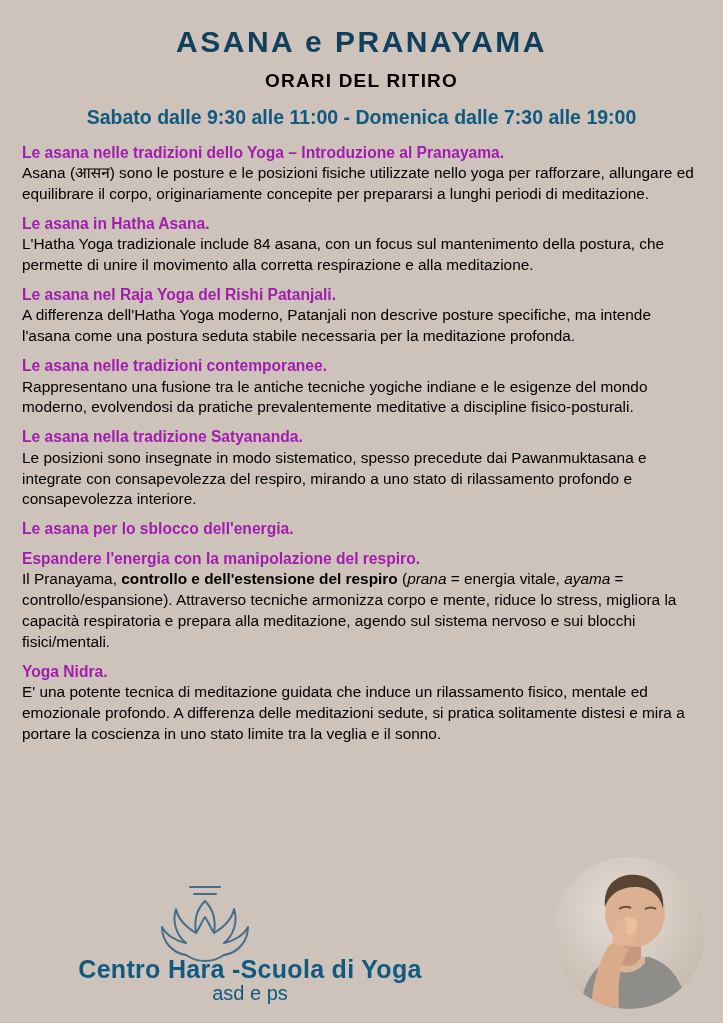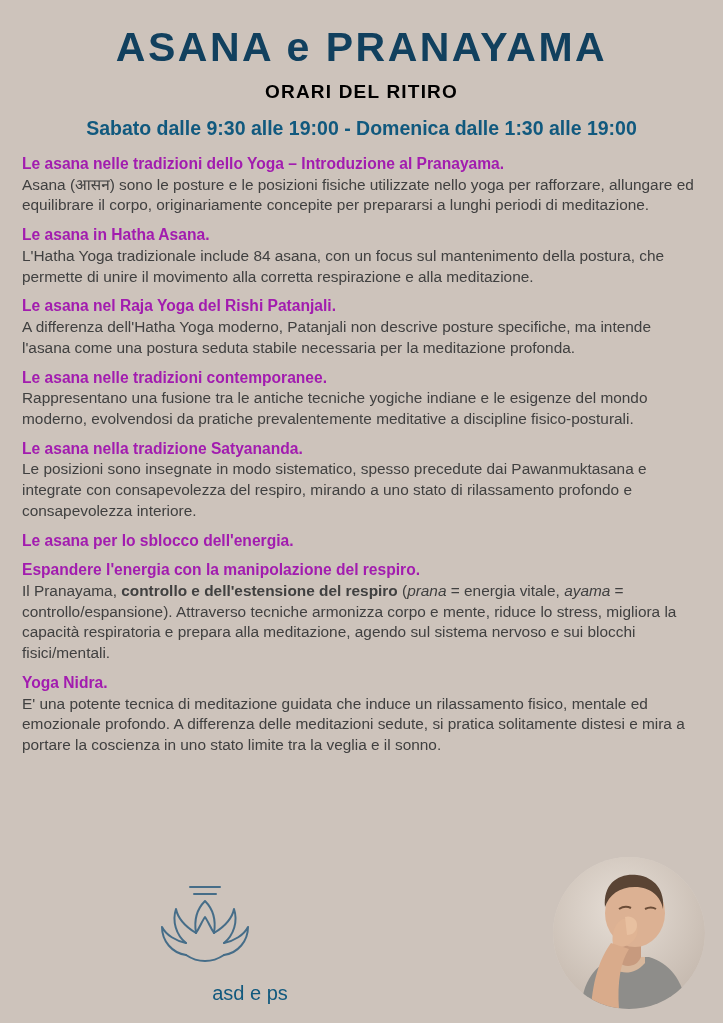--- a/index.html
+++ b/index.html
@@ -17,21 +17,21 @@
   }
   .page {
     position: relative;
     width: 723px;
     height: 1023px;
     box-sizing: border-box;
     padding: 20px 18px 0 18px;
   }
   .title {
     text-align: center;
-    font-size: 41px;
+    font-size: 30px;
     font-weight: bold;
     letter-spacing: 2.5px;
     color: #11405e;
     line-height: 1.05;
     margin: 6px 0 0 0;
   }
   .subtitle {
     text-align: center;
     font-size: 19px;
     font-weight: bold;
@@ -53,21 +53,21 @@
     margin-bottom: 9px;
   }
   .sec-head {
     font-size: 15.6px;
     font-weight: bold;
     color: #a21caf;
     line-height: 1.32;
   }
   .sec-body {
     font-size: 15.4px;
-    color: #404040;
+    color: #000000;
     line-height: 1.35;
   }
   .sec-body em { font-style: italic; }
   .sec-body b { font-weight: bold; }
 
   .footer {
     position: absolute;
     left: 0;
     bottom: 0;
     width: 723px;
@@ -111,21 +111,21 @@
   }
   .photo svg { display:block; }
 </style>
 </head>
 <body>
 
 <div class="page">
 
   <div class="title">ASANA e PRANAYAMA</div>
   <div class="subtitle">ORARI DEL RITIRO</div>
-  <div class="schedule">Sabato dalle 9:30 alle 19:00 - Domenica dalle 1:30 alle 19:00</div>
+  <div class="schedule">Sabato dalle 9:30 alle 11:00 - Domenica dalle 7:30 alle 19:00</div>
 
   <div class="content">
 
     <div class="sec">
       <div class="sec-head">Le asana nelle tradizioni dello Yoga – Introduzione al Pranayama.</div>
       <div class="sec-body">Asana (आसन) sono le posture e le posizioni fisiche utilizzate nello yoga per rafforzare, allungare ed equilibrare il corpo, originariamente concepite per prepararsi a lunghi periodi di meditazione.</div>
     </div>
 
     <div class="sec">
       <div class="sec-head">Le asana in Hatha Asana.</div>
@@ -175,20 +175,21 @@
           <path d="M46 58 C36 52 28 44 26 34 C22 46 26 60 36 68"></path>
           <path d="M64 58 C74 52 82 44 84 34 C88 46 84 60 74 68"></path>
           <path d="M36 68 C26 66 16 60 12 52 C12 66 22 78 36 80"></path>
           <path d="M74 68 C84 66 94 60 98 52 C98 66 88 78 74 80"></path>
           <path d="M36 80 C42 84 48 86 55 86 C62 86 68 84 74 80"></path>
         </g>
       </svg>
     </div>
 
     <div class="brand">
+      <div class="brand-line1">Centro Hara -Scuola di Yoga</div>
       <div class="brand-line2">asd e ps</div>
     </div>
 
     <div class="photo">
       <svg viewBox="0 0 152 152" width="152" height="152">
         <defs>
           <radialGradient id="bg" cx="45%" cy="35%" r="80%">
             <stop offset="0%" stop-color="#e6ded6"></stop>
             <stop offset="100%" stop-color="#bfb2a7"></stop>
           </radialGradient>

